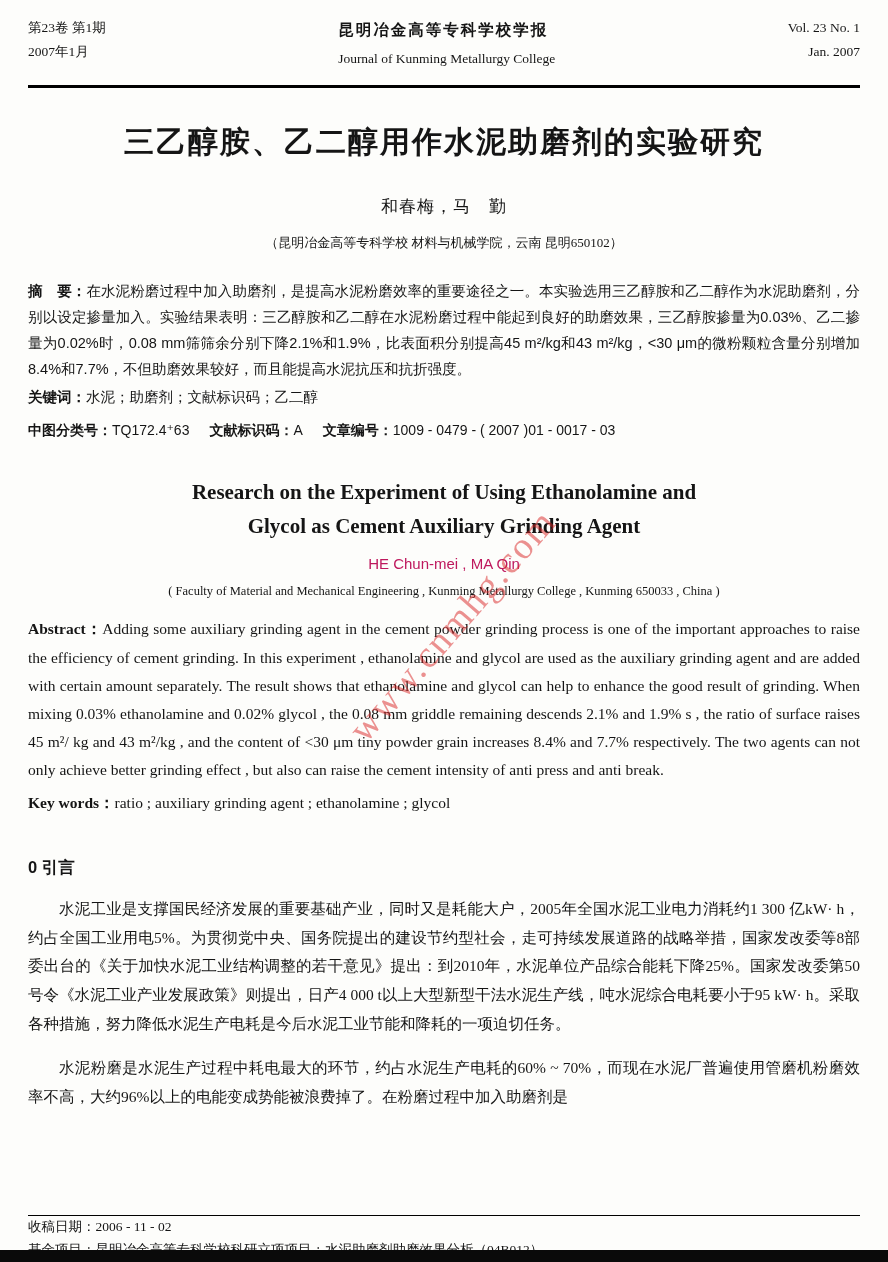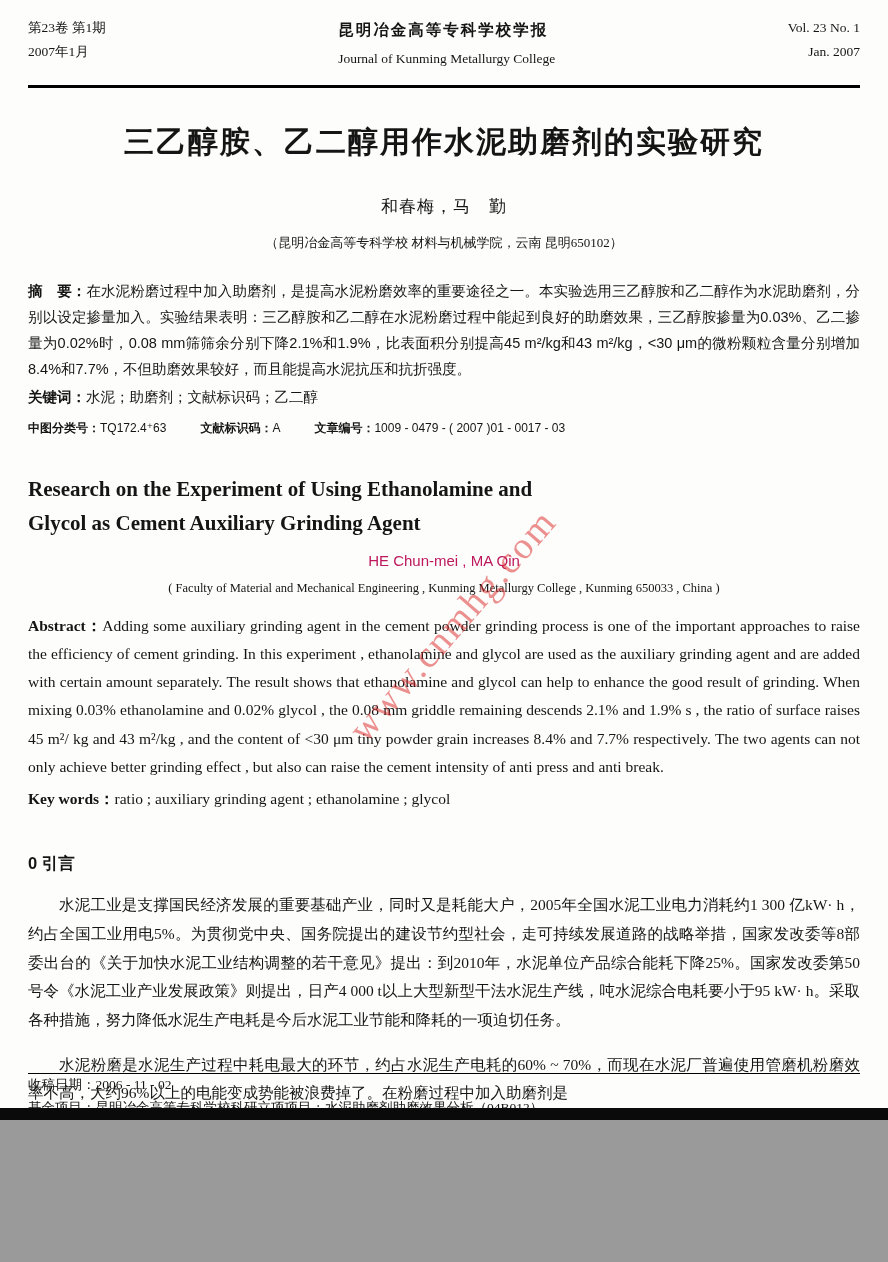--- a/index.html
+++ b/index.html
@@ -1,18 +1,18 @@
 <!DOCTYPE html>
 <html><head>
 <meta charset="utf-8">
 <style>
   * { margin:0; padding:0; box-sizing:border-box; }
   html,body { background:#9a9a9a; }
   .page {
-    position:relative; width:888px; height:1120px; margin:0 auto;
+    position:relative; width:888px; height:1262px; margin:0 auto;
     background:#fdfdfb; color:#151515; overflow:hidden;
     padding:16px 28px 0 28px;
     font-family:"Liberation Serif","DejaVu Serif",serif;
   }
 
   
   .journal-header { display:flex; justify-content:space-between; align-items:flex-start; }
   .jh-col { font-size:13.5px; line-height:1.75; }
   .jh-left { text-align:left; }
   .jh-center { text-align:left; }
@@ -29,24 +29,24 @@
   .authors-cn { margin-top:32px; text-align:center; font-size:17px; letter-spacing:1px; }
   .affil-cn   { margin-top:16px; text-align:center; font-size:13px; }
 
   
   .abstract-cn {
     margin-top:26px; font-size:14.5px; line-height:1.8; text-align:justify;
     font-family:"Liberation Sans","DejaVu Sans",sans-serif;
   }
   .lbl { font-weight:bold; }
   .keywords-cn { margin-top:2px; font-size:14.5px; line-height:1.8; font-family:"Liberation Sans","DejaVu Sans",sans-serif; }
-  .meta-line { display:flex; gap:34px; margin-top:8px; font-size:12px; line-height:1.8; font-family:"Liberation Sans","DejaVu Sans",sans-serif; }
+  .meta-line { display:flex; gap:20px; margin-top:8px; font-size:14px; line-height:1.8; font-family:"Liberation Sans","DejaVu Sans",sans-serif; }
 
   
-  .en-title { margin-top:32px; text-align:left; font-size:21px; font-weight:bold; line-height:1.62; }
+  .en-title { margin-top:32px; text-align:center; font-size:21px; font-weight:bold; line-height:1.62; }
   .en-authors { margin-top:12px; text-align:center; font-size:15px; color:#be185d; font-family:"Liberation Sans","DejaVu Sans",sans-serif; }
   .en-affil { margin-top:12px; text-align:center; font-size:12.5px; }
   .en-abstract { margin-top:16px; font-size:15.5px; line-height:1.82; text-align:justify; }
   .en-keywords { margin-top:4px; font-size:15.5px; line-height:1.82; }
 
   
   .section-heading { margin-top:40px; font-size:16.5px; font-family:"Liberation Sans","DejaVu Sans",sans-serif; }
   .body-para { margin-top:16px; font-size:15.5px; line-height:1.85; text-align:justify; text-indent:2em; }
 
   

